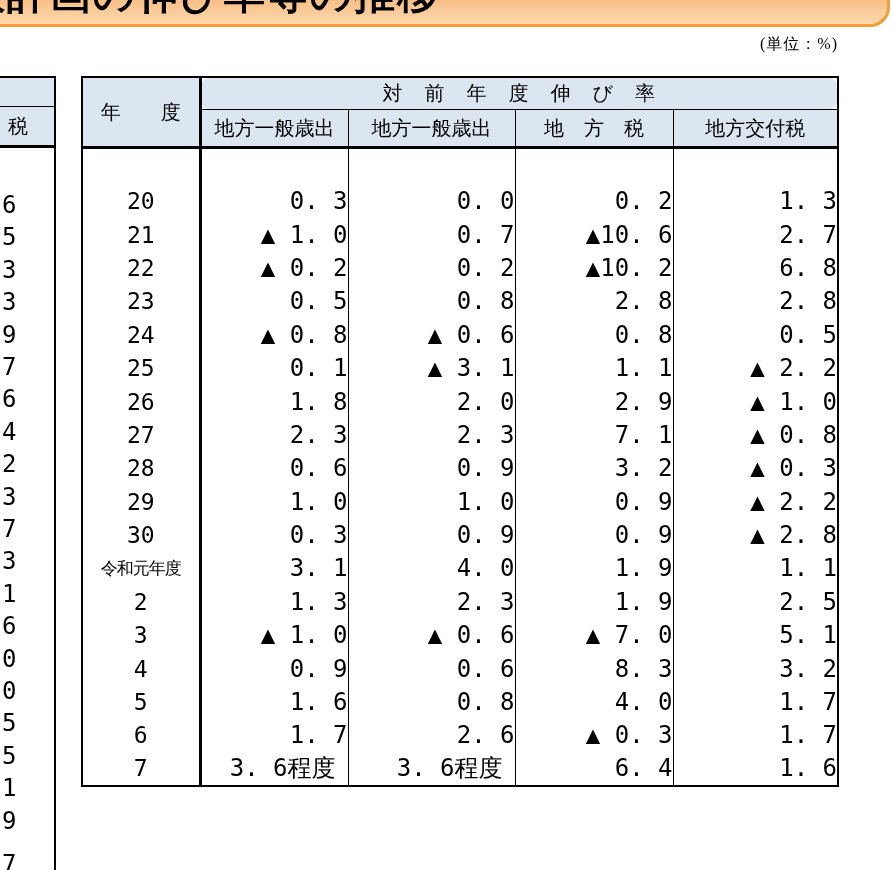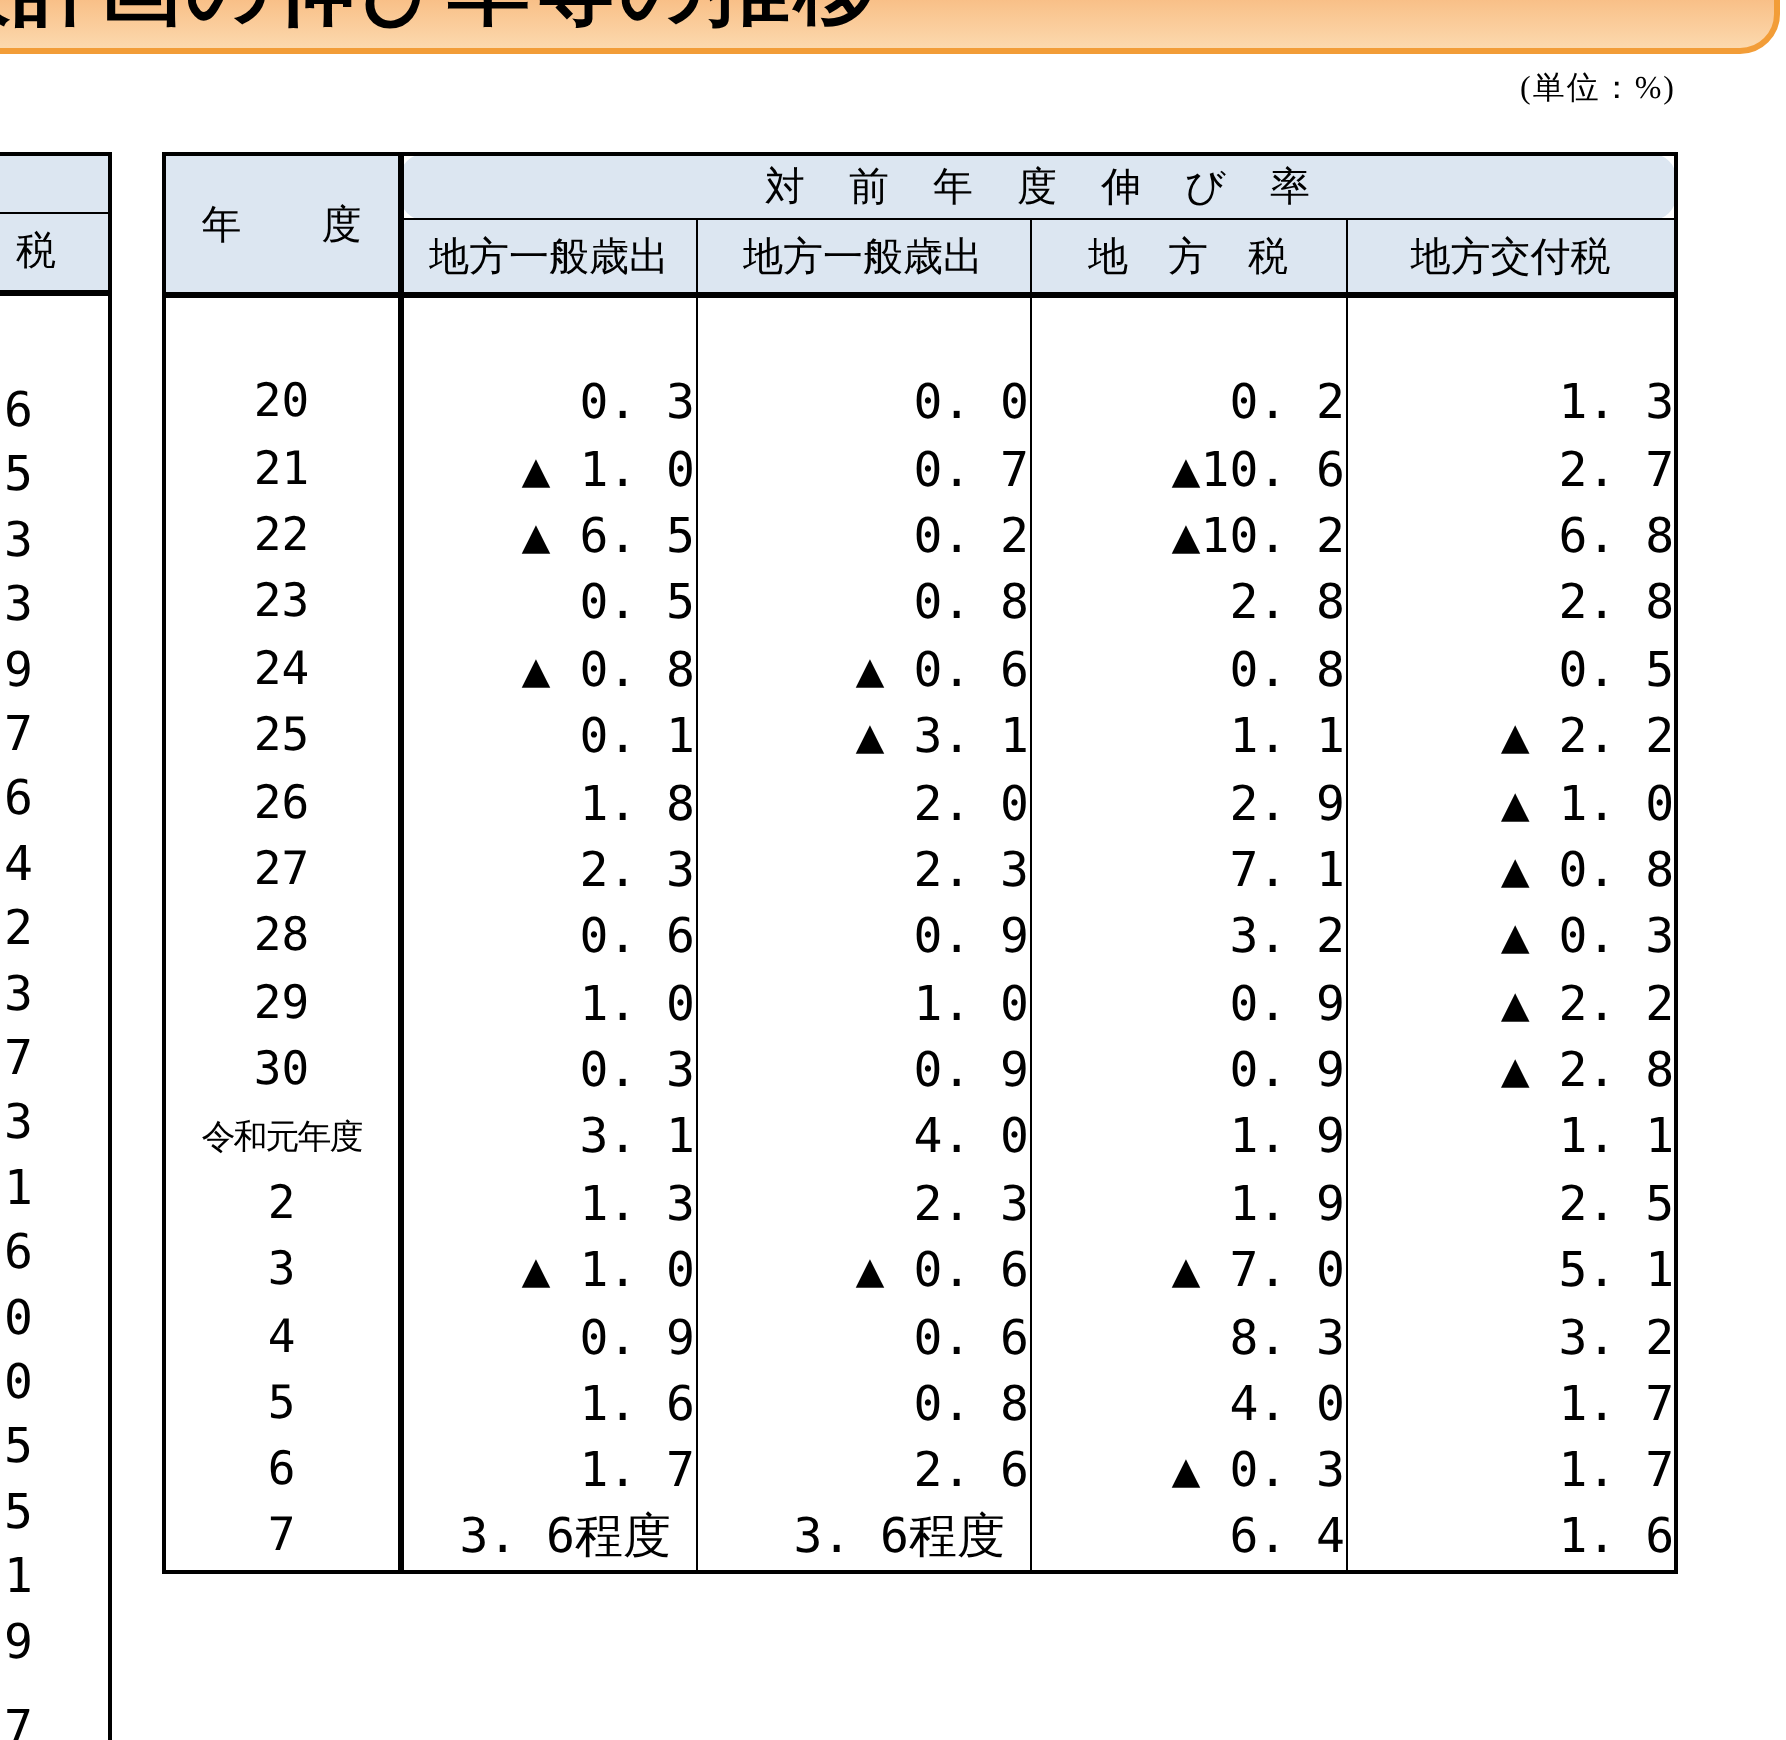--- a/index.html
+++ b/index.html
@@ -157,21 +157,21 @@
         </tr>
         <tr class="data-row">
           <td class="year c0">21</td>
           <td class="num c1">▲ 1. 0</td>
           <td class="num c2">0. 7</td>
           <td class="num c3">▲10. 6</td>
           <td class="num c4">2. 7</td>
         </tr>
         <tr class="data-row">
           <td class="year c0">22</td>
-          <td class="num c1">▲ 6. 5</td>
+          <td class="num c1">▲ 0. 2</td>
           <td class="num c2">0. 2</td>
           <td class="num c3">▲10. 2</td>
           <td class="num c4">6. 8</td>
         </tr>
         <tr class="data-row">
           <td class="year c0">23</td>
           <td class="num c1">0. 5</td>
           <td class="num c2">0. 8</td>
           <td class="num c3">2. 8</td>
           <td class="num c4">2. 8</td>

